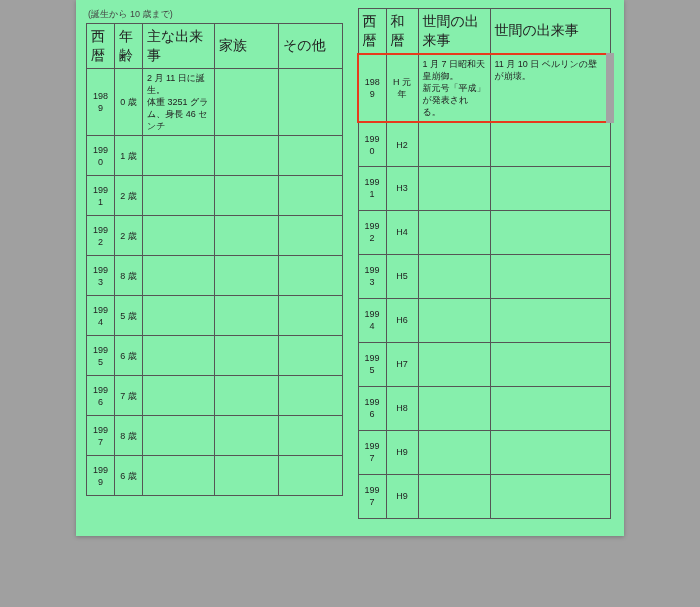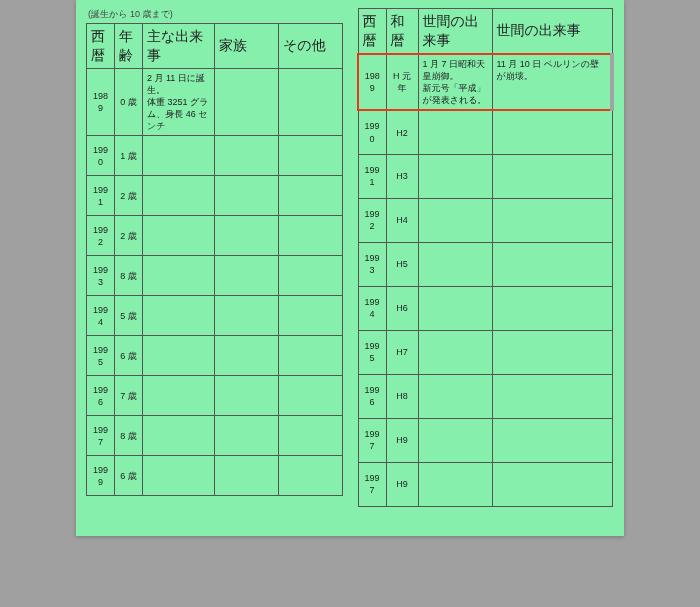--- a/index.html
+++ b/index.html
@@ -72,21 +72,21 @@
   .right-t tr.tall td { height: 44px; }
 
   .yr, .age, .era { text-align: center; vertical-align: middle; font-size: 9px; }
 
   .highlight td {
     border: 2px solid #e63a1c;
   }
   .highlight td:not(:first-child) { border-left-width: 1px; border-left-color: #555; }
   .highlight td:not(:last-child)  { border-right-width: 1px; border-right-color: #555; }
   .highlight td:first-child { border-left: 2px solid #e63a1c; }
-  .highlight td:last-child  { border-right: 4px solid #a3a3a3; }
+  .highlight td:last-child  { border-right: 8px solid #a3a3a3; }
 </style>
 </head>
 <body>
 
 <div class="page">
   <div class="columns">
 
     <div class="col">
       <div class="caption">(誕生から 10 歳まで)</div>
       <table class="left-t">

